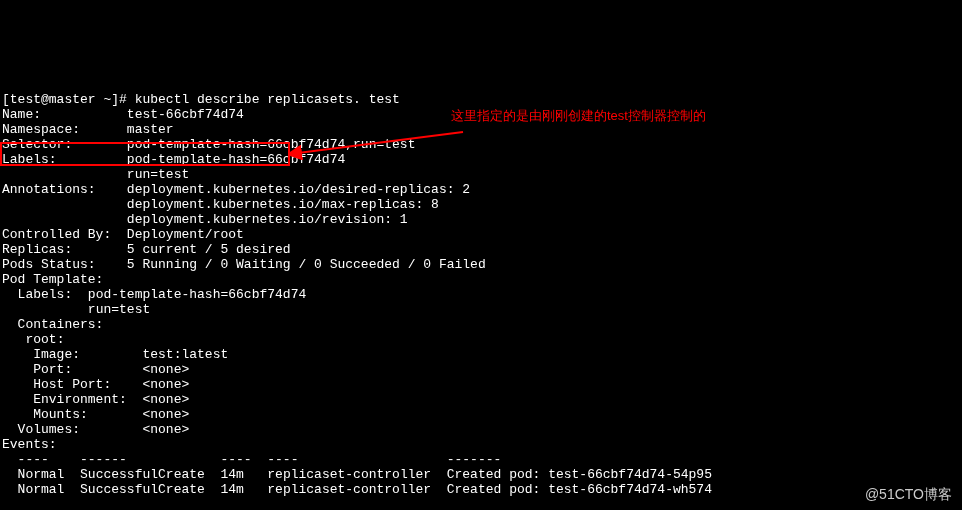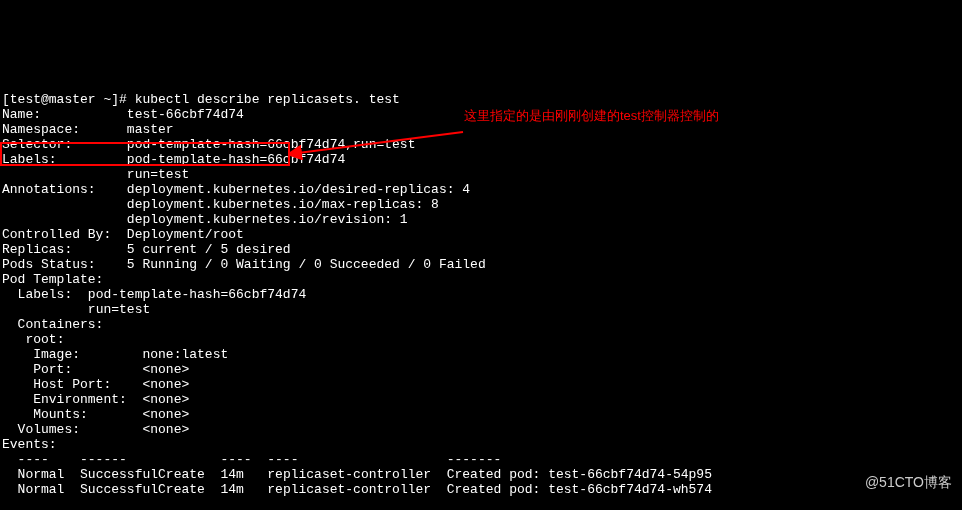--- a/index.html
+++ b/index.html
@@ -26,65 +26,65 @@
     top: 142px;
     width: 286px;
     height: 20px;
     pointer-events: none;
   }
   .annotation {
     position: absolute;
     color: #ff0000;
     font-family: "SimSun", "Microsoft YaHei", sans-serif;
     font-size: 13px;
-    left: 464px;
+    left: 451px;
     top: 108px;
     white-space: nowrap;
   }
   .arrow {
     position: absolute;
     left: 288px;
     top: 130px;
     width: 180px;
     height: 30px;
     pointer-events: none;
   }
   .watermark {
     position: absolute;
     right: 10px;
-    bottom: 20px;
+    bottom: 8px;
     color: #ccc;
     font-family: sans-serif;
     font-size: 14px;
   }
 </style>
 </head>
 <body>
 
 
 
 <div class="terminal">
 <span>[test@master ~]# </span><span>kubectl describe replicasets. test</span>
 Name:           <span>test-66cbf74d74</span>
 Namespace:      <span>master</span>
 Selector:       <span>pod-template-hash=66cbf74d74,run=test</span>
 Labels:         <span>pod-template-hash=66cbf74d74</span>
                 <span>run=test</span>
-Annotations:    <span>deployment.kubernetes.io/desired-replicas: 4</span>
+Annotations:    <span>deployment.kubernetes.io/desired-replicas: 2</span>
                 <span>deployment.kubernetes.io/max-replicas: 8</span>
                 <span>deployment.kubernetes.io/revision: 1</span>
 Controlled By:  <span>Deployment/root</span>
 Replicas:       <span>5 current / 5 desired</span>
 Pods Status:    <span>5 Running / 0 Waiting / 0 Succeeded / 0 Failed</span>
 Pod Template:
   Labels:  <span>pod-template-hash=66cbf74d74</span>
            <span>run=test</span>
   Containers:
    <span>root</span>:
-    Image:        <span>none:latest</span>
+    Image:        <span>test:latest</span>
     Port:         <span>&lt;none&gt;</span>
     Host Port:    <span>&lt;none&gt;</span>
     Environment:  <span>&lt;none&gt;</span>
     Mounts:       <span>&lt;none&gt;</span>
   Volumes:        <span>&lt;none&gt;</span>
 Events:
   ----    ------            ----  ----                   -------
   <span><span>Normal</span>  <span>SuccessfulCreate</span>  <span>14m</span>   <span>replicaset-controller</span>  <span>Created pod: test-66cbf74d74-54p95</span></span>
   <span><span>Normal</span>  <span>SuccessfulCreate</span>  <span>14m</span>   <span>replicaset-controller</span>  <span>Created pod: test-66cbf74d74-wh574</span></span>
   

